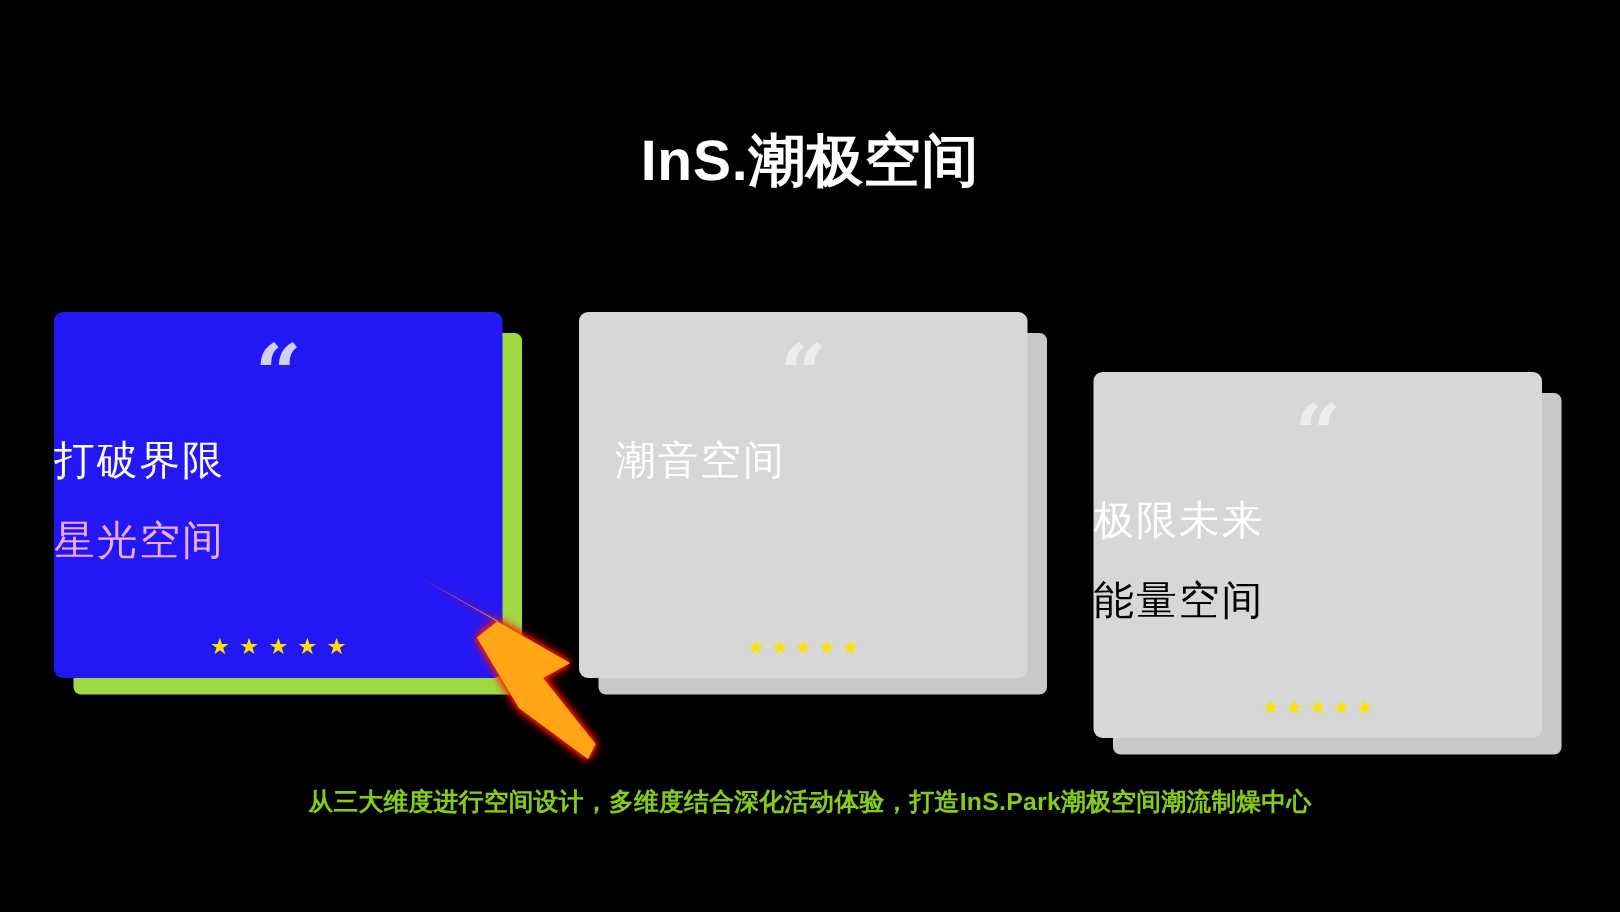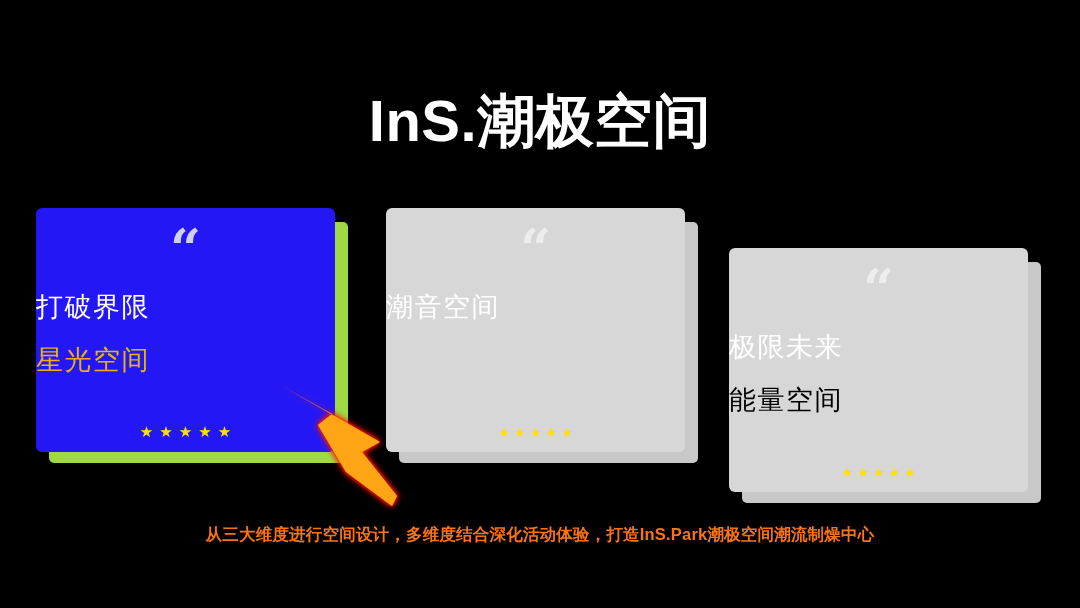--- a/index.html
+++ b/index.html
@@ -24,21 +24,21 @@
   }
 
   
   #title {
     position: absolute;
     left: 0;
     top: 86px;
     width: 1080px;
     text-align: center;
     color: #ffffff;
-    font-size: 58px;
+    font-size: 38px;
     font-weight: 600;
     letter-spacing: 0.5px;
     line-height: 1.2;
     white-space: nowrap;
   }
 
   
   #cards {
     position: absolute;
     left: 0;
@@ -158,52 +158,52 @@
   <div id="title" style="color: rgb(255, 255, 255);">InS.潮极空间</div>
 
   <div id="cards">
 
     <div class="card-wrap c0">
       <div class="card-backing" style="background: rgb(159, 217, 67);"></div>
       <div class="card-face" style="background: rgb(35, 24, 245);">
         <div class="quote-mark" style="color: rgb(207, 207, 239);">“</div>
         <div class="card-lines">
           <div class="card-line" style="color: rgb(255, 255, 255);">打破界限</div>
-          <div class="card-line" style="color: #eab308;">星光空间</div>
+          <div class="card-line" style="color: #f0abfc;">星光空间</div>
         </div>
         <div class="stars"><span class="star" style="color: rgb(255, 224, 0);">★</span><span class="star" style="color: rgb(255, 224, 0);">★</span><span class="star" style="color: rgb(255, 224, 0);">★</span><span class="star" style="color: rgb(255, 224, 0);">★</span><span class="star" style="color: rgb(255, 224, 0);">★</span></div>
       </div>
     </div>
 
     <div class="card-wrap c1">
       <div class="card-backing" style="background: rgb(200, 200, 200);"></div>
       <div class="card-face" style="background: rgb(215, 215, 215);">
         <div class="quote-mark" style="color: rgb(237, 237, 237);">“</div>
         <div class="card-lines">
-          <div class="card-line" style="color: rgb(255, 255, 255);">潮音空间</div>
+          <div class="card-line" style="color: rgb(255, 255, 255); padding-left: 24px;">潮音空间</div>
         </div>
         <div class="stars small"><span class="star" style="color: rgb(255, 224, 0);">★</span><span class="star" style="color: rgb(255, 224, 0);">★</span><span class="star" style="color: rgb(255, 224, 0);">★</span><span class="star" style="color: rgb(255, 224, 0);">★</span><span class="star" style="color: rgb(255, 224, 0);">★</span></div>
       </div>
     </div>
 
     <div class="card-wrap c2">
       <div class="card-backing" style="background: rgb(200, 200, 200);"></div>
       <div class="card-face" style="background: rgb(215, 215, 215);">
         <div class="quote-mark" style="color: rgb(237, 237, 237);">“</div>
         <div class="card-lines">
           <div class="card-line" style="color: rgb(255, 255, 255);">极限未来</div>
           <div class="card-line" style="color: #000000;">能量空间</div>
         </div>
         <div class="stars small"><span class="star" style="color: rgb(255, 224, 0);">★</span><span class="star" style="color: rgb(255, 224, 0);">★</span><span class="star" style="color: rgb(255, 224, 0);">★</span><span class="star" style="color: rgb(255, 224, 0);">★</span><span class="star" style="color: rgb(255, 224, 0);">★</span></div>
       </div>
     </div>
 
   </div>
 
-  <div id="caption" style="color: #f97316;">从三大维度进行空间设计，多维度结合深化活动体验，打造InS.Park潮极空间潮流制燥中心</div>
+  <div id="caption" style="color: #84cc16;">从三大维度进行空间设计，多维度结合深化活动体验，打造InS.Park潮极空间潮流制燥中心</div>
 
   <div id="cursor">
     <svg width="150" height="140" viewBox="0 0 150 140" xmlns="http://www.w3.org/2000/svg">
       <defs>
         <filter id="redglow" x="-60%" y="-60%" width="220%" height="220%">
           <feDropShadow dx="0" dy="0" stdDeviation="3.2" flood-color="#ff1000" flood-opacity="1"></feDropShadow>
           <feDropShadow dx="0" dy="0" stdDeviation="1.6" flood-color="#ff2a00" flood-opacity="1"></feDropShadow>
         </filter>
       </defs>
       <polygon points="20,8 70,36 56,47 84,94 130,128 135,118 100,74 118,64" fill="#ffa515" filter="url(#redglow)"></polygon>

